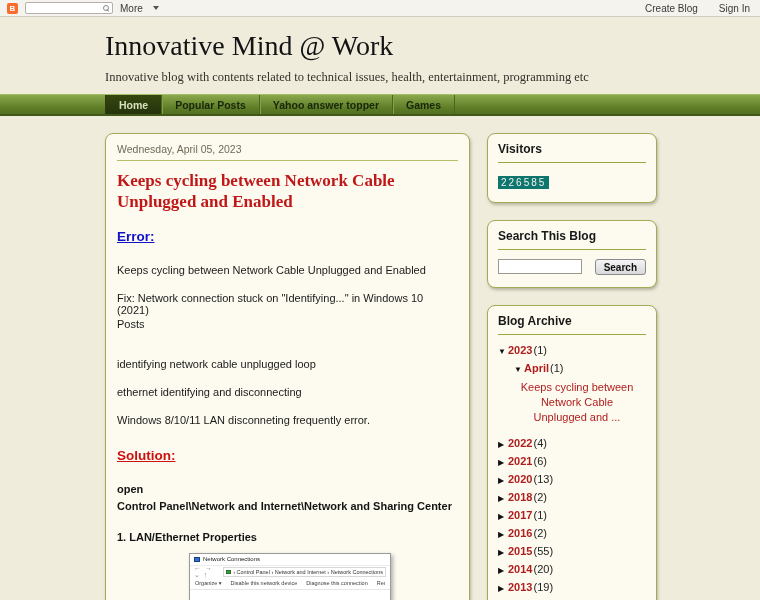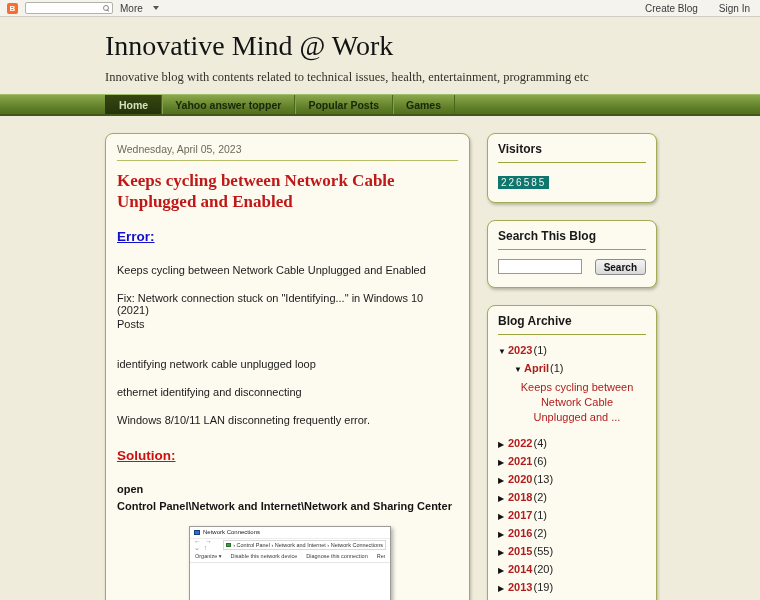--- a/index.html
+++ b/index.html
@@ -123,22 +123,22 @@
     <span class="nav-link">Sign In</span>
   </div>
 
   <div class="header">
     <div class="blog-title">Innovative Mind @ Work</div>
     <div class="blog-desc">Innovative blog with contents related to technical issues, health, entertainment, programming etc</div>
   </div>
 
   <div class="tabbar">
     <div class="tab selected">Home</div>
+    <div class="tab">Popular Posts</div>
     <div class="tab">Yahoo answer topper</div>
-    <div class="tab">Popular Posts</div>
     <div class="tab">Games</div>
   </div>
 
   <div class="content">
 
     <div class="main-col">
       <div class="box post-box">
         <div class="post-date">Wednesday, April 05, 2023</div>
         <div class="date-rule"></div>
         <div class="post-title">Keeps cycling between Network Cable Unplugged and Enabled</div>
@@ -148,20 +148,21 @@
         <div class="post-p tight">Fix: Network connection stuck on "Identifying..." in Windows 10 (2021)</div>
         <div class="post-p gap-after">Posts</div>
         <div class="post-p">identifying network cable unplugged loop</div>
         <div class="post-p">ethernet identifying and disconnecting</div>
         <div class="post-p">Windows 8/10/11 LAN disconneting frequently error.</div>
 
         <span class="h-solution">Solution:</span>
 
         <div class="bold-line">open</div>
         <div class="bold-line">Control Panel\Network and Internet\Network and Sharing Center</div>
+        <div class="step-line">1. LAN/Ethernet Properties</div>
 
         
         <div class="shot">
           <div class="win-titlebar">
             <span class="win-app-icon"></span>
             <span class="win-title">Network Connections</span>
           </div>
           <div class="win-addr">
             <span class="addr-arrows">← → ⌄ ↑</span>
             <span class="addr-box">

